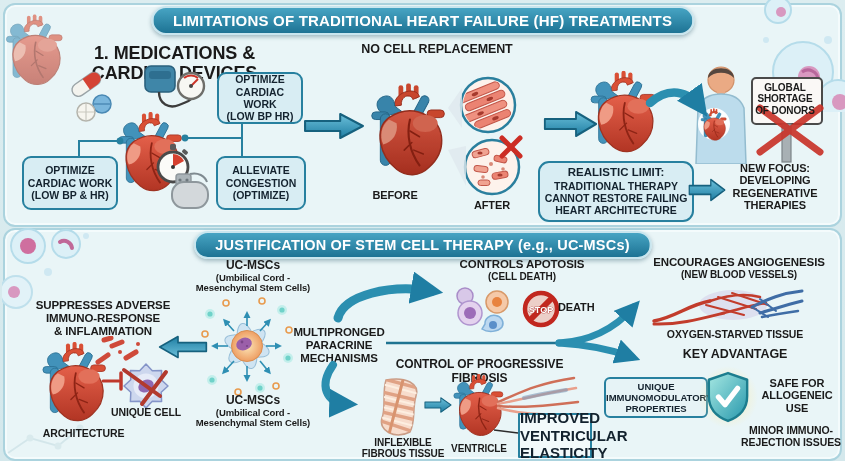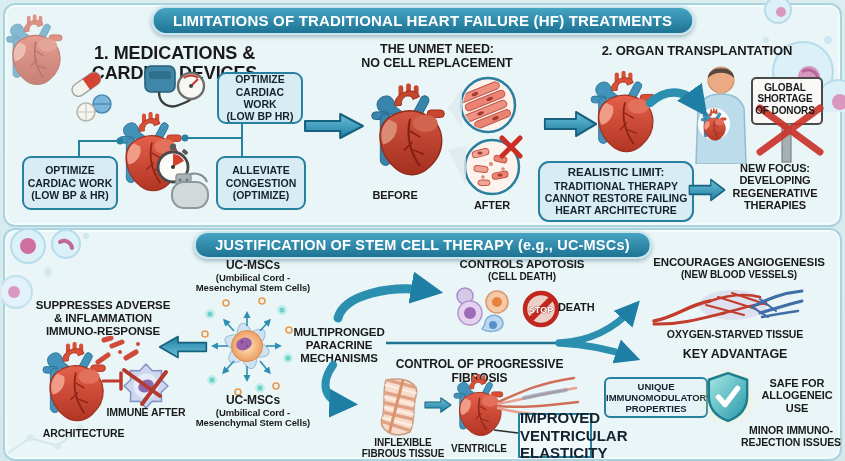--- a/index.html
+++ b/index.html
@@ -170,21 +170,20 @@
     <div>CARDIAC WORK</div>
     <div class="sub">(LOW BP &amp; HR)</div>
   </div>
   <div class="callout" style="left:216px;top:156px;width:86px;height:50px;font-size:10.5px">
     <div>ALLEVIATE</div>
     <div>CONGESTION</div>
     <div class="sub">(OPTIMIZE)</div>
   </div>
 
   <div class="tb" style="left:352px;top:42px;width:170px;font-size:12.5px">
-    <div>THE UNMET NEED:</div>
     <div>NO CELL REPLACEMENT</div>
   </div>
   <svg class="abs heart-dark" style="left:366px;top:74px" width="86" height="114" viewBox="0 0 90 100">
       <use href="#sym-heart"></use>
     </svg>
   <svg class="abs" style="left:458px;top:74px" width="70" height="124" viewBox="0 0 70 124">
     <defs>
       <clipPath id="clipC1">
           <circle cx="30" cy="31" r="25"></circle>
         </clipPath>
@@ -221,23 +220,20 @@
         <path d="M62 64 L44 82"></path>
     </g>
   </svg>
   <div class="tb" style="left:364px;top:189px;width:62px;font-size:11px">
       <div>BEFORE</div>
     </div>
   <div class="tb" style="left:460px;top:199px;width:64px;font-size:11px">
       <div>AFTER</div>
     </div>
 
-  <div class="tb" style="left:592px;top:44px;width:210px;font-size:13px">
-      <div>2. ORGAN TRANSPLANTATION</div>
-    </div>
   <svg class="abs" style="left:586px;top:64px" width="76" height="98" viewBox="0 0 90 100">
       <use href="#sym-heart"></use>
     </svg>
   <svg class="abs" style="left:688px;top:62px" width="66" height="102" viewBox="0 0 66 102">
     <circle cx="33" cy="18" r="13" fill="#eaaa84" stroke="#d19068" stroke-width="1.2"></circle>
     <path d="M20 16 C20 3 46 3 46 16 C40 9 26 9 20 16 Z" fill="#55463e"></path>
     <rect x="29" y="28" width="8" height="7" fill="#eaaa84"></rect>
     <path d="M10 46 C14 35 24 32 33 32 C42 32 52 35 56 46 L58 102 L8 102 Z" fill="#bcdcec" stroke="#93bccf" stroke-width="1.5"></path>
     <circle cx="26" cy="62" r="16" fill="#ffffff" opacity="0.95"></circle>
     <use href="#sym-heart" x="0" y="0" width="30" height="34" transform="translate(11,46)"></use>
@@ -268,22 +264,22 @@
     <div>THERAPIES</div>
   </div>
 
   <div class="tb" style="left:188px;top:259px;width:130px;font-size:12px">
     <div>UC-MSCs</div>
     <div class="sub" style="font-size:9.5px">(Umbilical Cord -</div>
     <div class="sub" style="font-size:9.5px">Mesenchymal Stem Cells)</div>
   </div>
   <div class="tb" style="left:28px;top:299px;width:150px;font-size:11.5px">
     <div>SUPPRESSES ADVERSE</div>
+    <div>IMMUNO-RESPONSE</div>
     <div>&amp; INFLAMMATION</div>
-    <div>IMMUNO-RESPONSE</div>
   </div>
   <svg class="abs" style="left:38px;top:336px" width="74" height="94" viewBox="0 0 90 100">
       <use href="#sym-heart"></use>
     </svg>
   <svg class="abs" style="left:90px;top:336px" width="58" height="34">
     <g stroke="#cf4a3a" stroke-width="5" stroke-linecap="round">
       <path d="M8 26 L18 19"></path>
         <path d="M22 10 L32 6"></path>
         <path d="M36 22 L46 16"></path>
         <path d="M14 4 L21 2"></path>
@@ -294,21 +290,21 @@
   <svg class="abs" style="left:118px;top:358px" width="56" height="56" viewBox="-28 -28 56 56">
     <polygon points="22,0 15.2,6.3 15.6,15.6 6.3,15.2 0,22 -6.3,15.2 -15.6,15.6 -15.2,6.3 -22,0 -15.2,-6.3 -15.6,-15.6 -6.3,-15.2 0,-22 6.3,-15.2 15.6,-15.6 15.2,-6.3" fill="#cdd7ee" stroke="#8494c8" stroke-width="1.5" stroke-linejoin="round"></polygon>
     <circle r="12.5" fill="#e6ebf8"></circle>
     <ellipse rx="8" ry="6" fill="#8f68b2" transform="rotate(-25)"></ellipse>
     <g stroke="#b23a2e" stroke-width="4" stroke-linecap="round">
       <path d="M-22 -16 L14 10"></path>
         <path d="M-4 18 L20 -14"></path>
     </g>
   </svg>
   <div class="tb" style="left:106px;top:407px;width:80px;font-size:10.5px">
-      <div>IMMUNE AFTER</div>
+      <div>UNIQUE CELL</div>
     </div>
   <div class="tb" style="left:36px;top:428px;width:95px;font-size:10.5px">
       <div>ARCHITECTURE</div>
     </div>
 
   <svg class="abs" style="left:198px;top:294px" width="98" height="104" viewBox="0 0 98 104">
     <g fill="#cfe4f2" stroke="#97bed8" stroke-width="1">
       <ellipse cx="49" cy="52" rx="23" ry="9" transform="rotate(18 49 52)"></ellipse>
       <ellipse cx="49" cy="52" rx="23" ry="9" transform="rotate(78 49 52)"></ellipse>
       <ellipse cx="49" cy="52" rx="23" ry="9" transform="rotate(138 49 52)"></ellipse>

